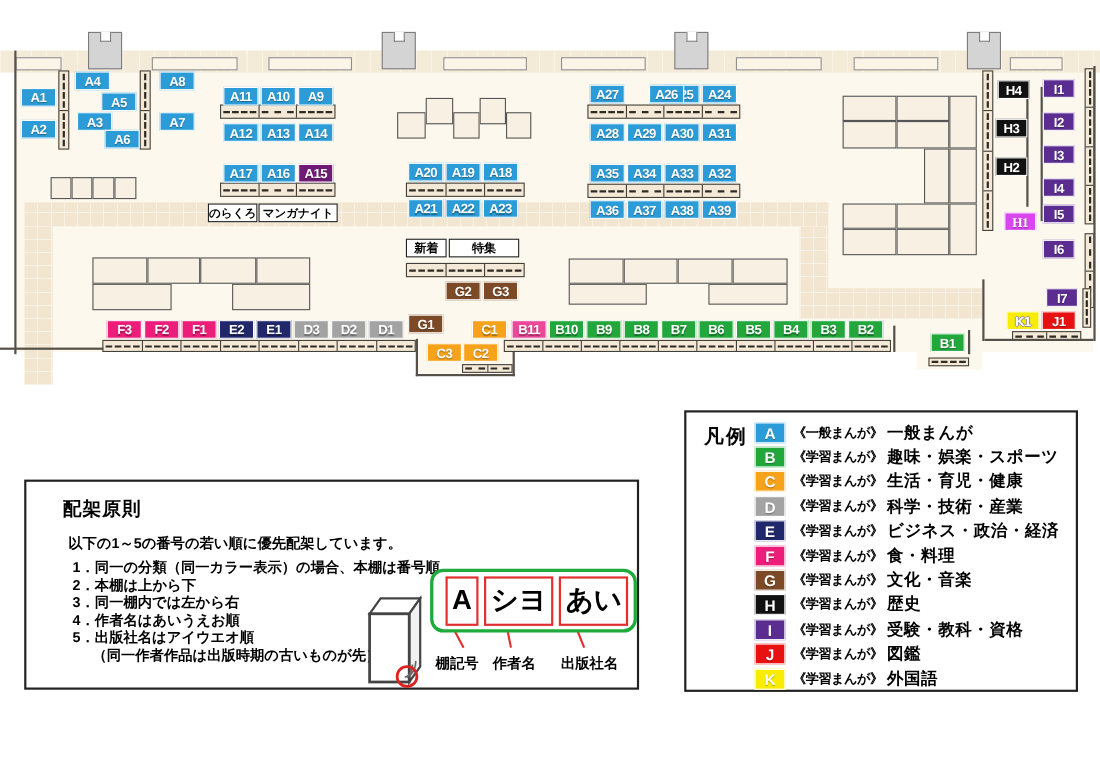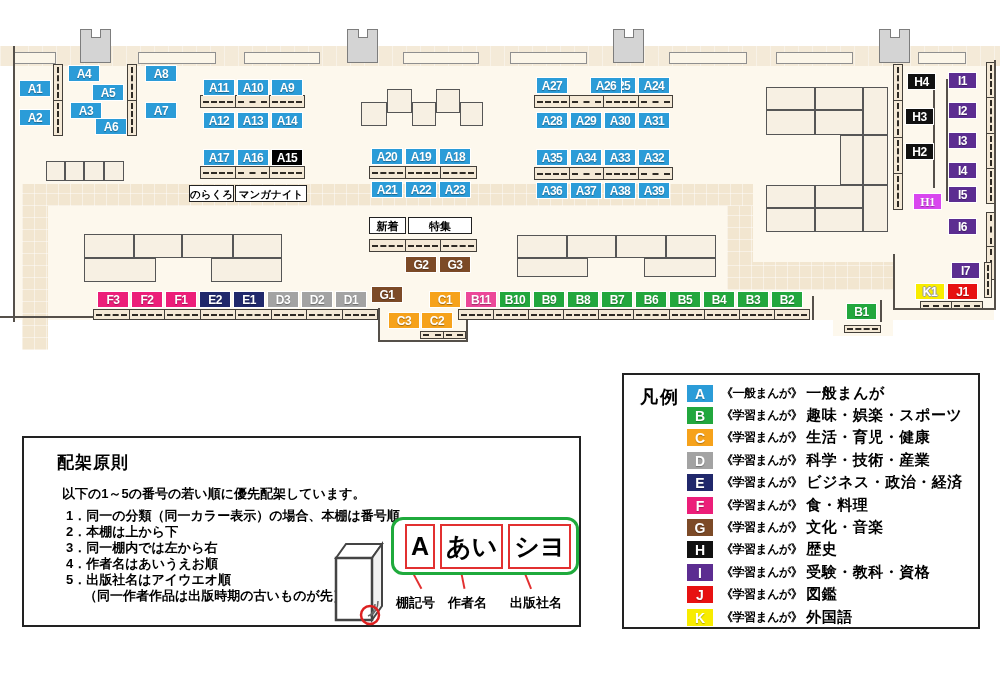--- a/index.html
+++ b/index.html
@@ -232,21 +232,21 @@
       <div class="chip" style="left: 92px; top: 84px; background: rgb(43, 156, 216);">A5</div>
       <div class="chip" style="left: 95px; top: 118px; background: rgb(43, 156, 216);">A6</div>
       <div class="chip" style="left: 145px; top: 102px; background: rgb(43, 156, 216);">A7</div>
       <div class="chip" style="left: 145px; top: 65px; background: rgb(43, 156, 216);">A8</div>
       <div class="chip" style="left: 271px; top: 79px; background: rgb(43, 156, 216);">A9</div>
       <div class="chip" style="left: 237px; top: 79px; background: rgb(43, 156, 216);">A10</div>
       <div class="chip" style="left: 203px; top: 79px; background: rgb(43, 156, 216);">A11</div>
       <div class="chip" style="left: 203px; top: 112px; background: rgb(43, 156, 216);">A12</div>
       <div class="chip" style="left: 237px; top: 112px; background: rgb(43, 156, 216);">A13</div>
       <div class="chip" style="left: 271px; top: 112px; background: rgb(43, 156, 216);">A14</div>
-      <div class="chip" style="left: 271px; top: 149px; background: #000000;">A15</div>
+      <div class="chip" style="left: 271px; top: 149px; background: #701a75;">A15</div>
       <div class="chip" style="left: 237px; top: 149px; background: rgb(43, 156, 216);">A16</div>
       <div class="chip" style="left: 203px; top: 149px; background: rgb(43, 156, 216);">A17</div>
       <div class="chip" style="left: 439px; top: 148px; background: rgb(43, 156, 216);">A18</div>
       <div class="chip" style="left: 405px; top: 148px; background: rgb(43, 156, 216);">A19</div>
       <div class="chip" style="left: 371px; top: 148px; background: rgb(43, 156, 216);">A20</div>
       <div class="chip" style="left: 371px; top: 181px; background: rgb(43, 156, 216);">A21</div>
       <div class="chip" style="left: 405px; top: 181px; background: rgb(43, 156, 216);">A22</div>
       <div class="chip" style="left: 439px; top: 181px; background: rgb(43, 156, 216);">A23</div>
       <div class="chip" style="left: 638px; top: 77px; background: rgb(43, 156, 216);">A24</div>
       <div class="chip" style="left: 604px; top: 77px; background: rgb(43, 156, 216);">A25</div>
@@ -384,21 +384,21 @@
     <svg class="book-svg" width="80" height="92" viewBox="0 0 80 92">
       <path d="M12 24 L22 10 L58 10 L48 24 Z" fill="#ffffff" stroke="#444" stroke-width="2"></path>
       <path d="M48 24 L58 10 L58 72 L48 86 Z" fill="#f2f2f2" stroke="#444" stroke-width="2"></path>
       <rect x="12" y="24" width="36" height="62" fill="#ffffff" stroke="#444" stroke-width="2.5"></rect>
       <path d="M46 82 C 51 79, 54 74, 54 67" fill="none" stroke="#666" stroke-width="1.5"></path>
       <path d="M44 82 C 49 80, 51 76, 51 70" fill="none" stroke="#666" stroke-width="1.5"></path>
       <circle cx="46" cy="81" r="9" fill="none" stroke="#dd2020" stroke-width="2.5"></circle>
     </svg>
     <div class="label-ex">
       <span class="lex-part">A</span>
+      <span class="lex-part">シヨ</span>
       <span class="lex-part">あい</span>
-      <span class="lex-part">シヨ</span>
     </div>
     <div class="p-cap" style="left:372px;top:156px;">棚記号</div>
     <div class="p-cap" style="left:424px;top:156px;">作者名</div>
     <div class="p-cap" style="left:486px;top:156px;">出版社名</div>
   </div>
 
 </div>
 
 </body></html>

